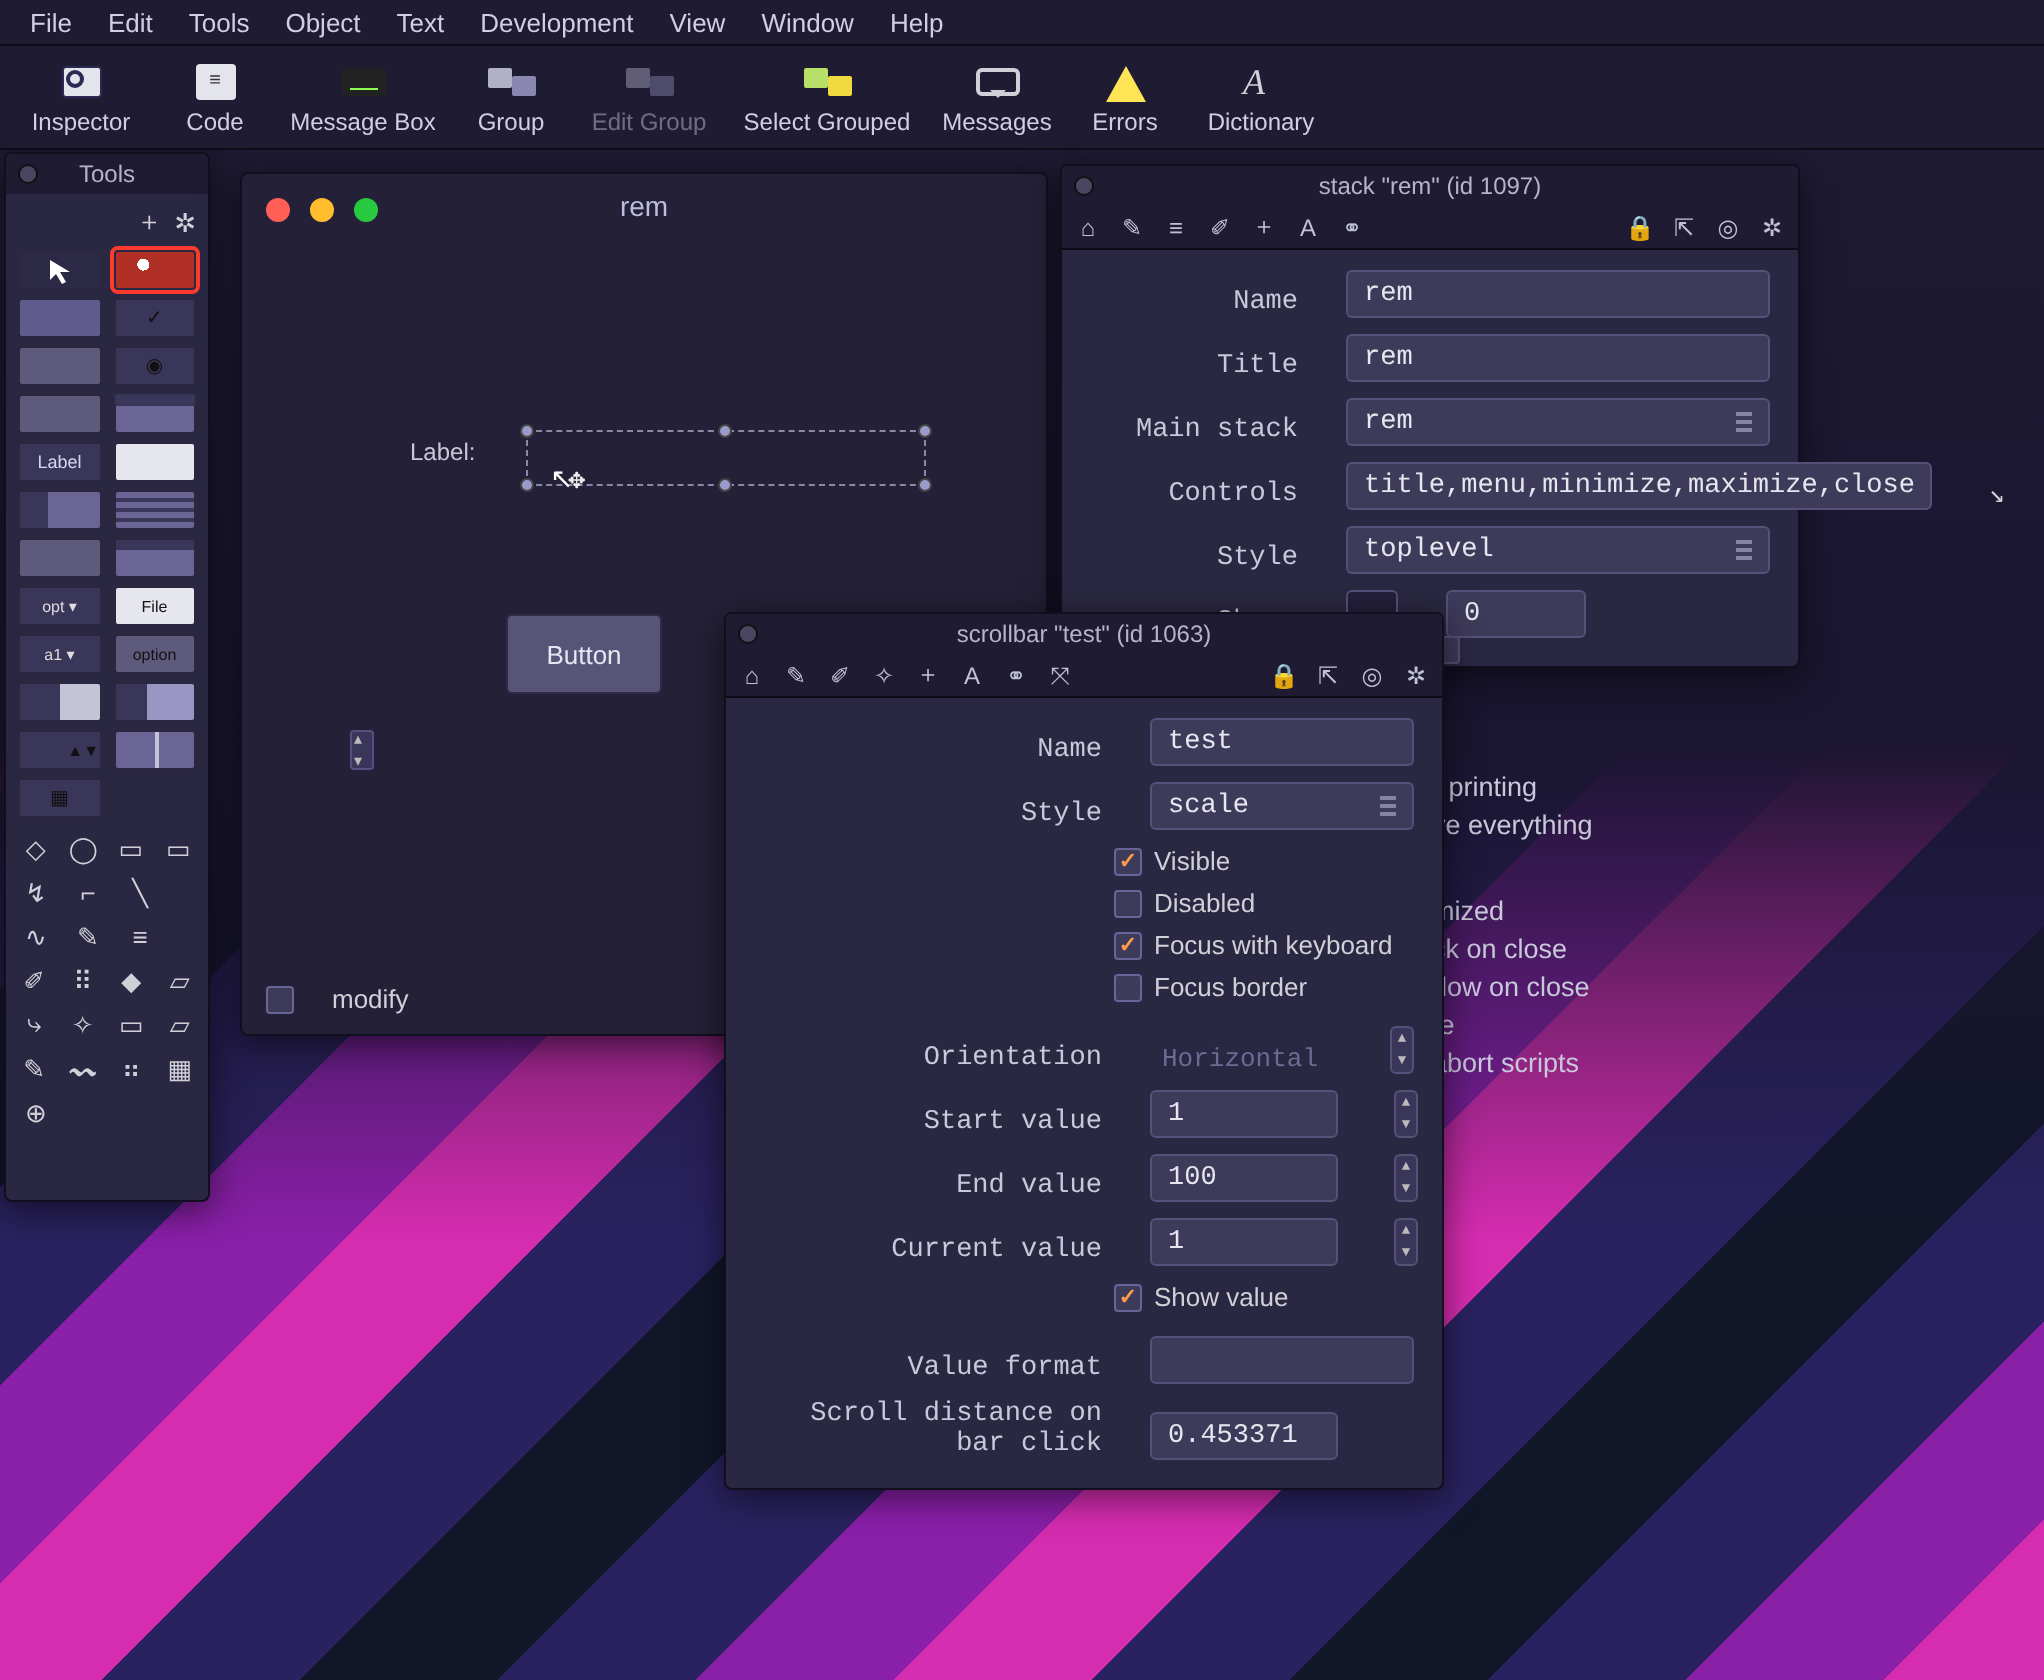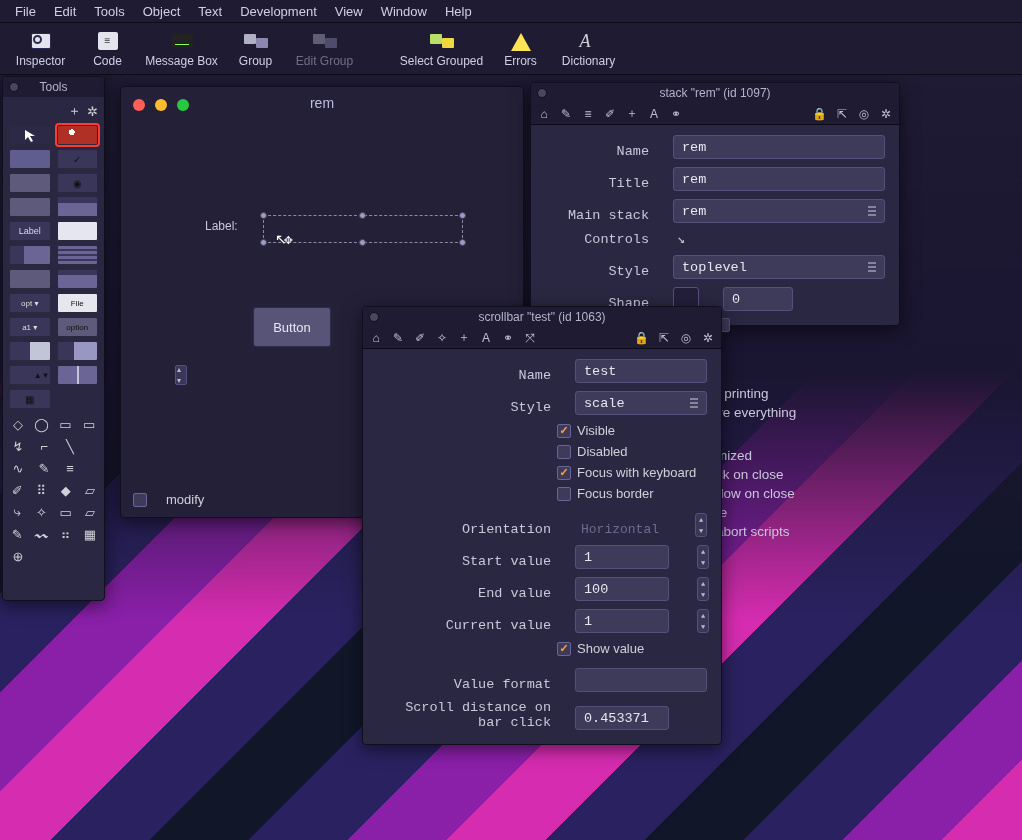--- a/index.html
+++ b/index.html
@@ -235,25 +235,31 @@
         <div class="ico-group"></div>
       </div>
     <span>Group</span>
   </div>
   <div class="tb-btn dim" style="width:78px;">
     <div class="tb-icon">
         <div class="ico-group"></div>
       </div>
     <span>Edit Group</span>
   </div>
-  <div class="tb-btn" style="width:100px;margin-left:28px;">
+  <div class="tb-btn" style="width:100px;">
     <div class="tb-icon">
         <div class="ico-selgrp"></div>
       </div>
     <span>Select Grouped</span>
+  </div>
+  <div class="tb-btn" style="width:70px;">
+    <div class="tb-icon">
+        <div class="ico-messages"></div>
+      </div>
+    <span>Messages</span>
   </div>
   <div class="tb-btn narrow" style="width:58px;">
     <div class="tb-icon">
         <div class="ico-errors"></div>
       </div>
     <span>Errors</span>
   </div>
   <div class="tb-btn" style="width:78px;">
     <div class="tb-icon">
         <div class="ico-dict"></div>
@@ -399,20 +405,21 @@
     <div class="form-row">
       <span class="lab">Title</span>
       <div class="fld">rem</div>
     </div>
     <div class="form-row">
       <span class="lab">Main stack</span>
       <div class="fld dd">rem</div>
     </div>
     <div class="form-row">
       <span class="lab">Controls</span>
+      <div class="fld">title,menu,minimize,maximize,close</div>
       <span class="ib" style="margin-left:4px;">↘</span>
     </div>
     <div class="form-row">
       <span class="lab">Style</span>
       <div class="fld dd">toplevel</div>
     </div>
     <div class="form-row">
       <span class="lab">Shape</span>
       <div class="swatch"></div>
       <div class="fld small">0</div>

